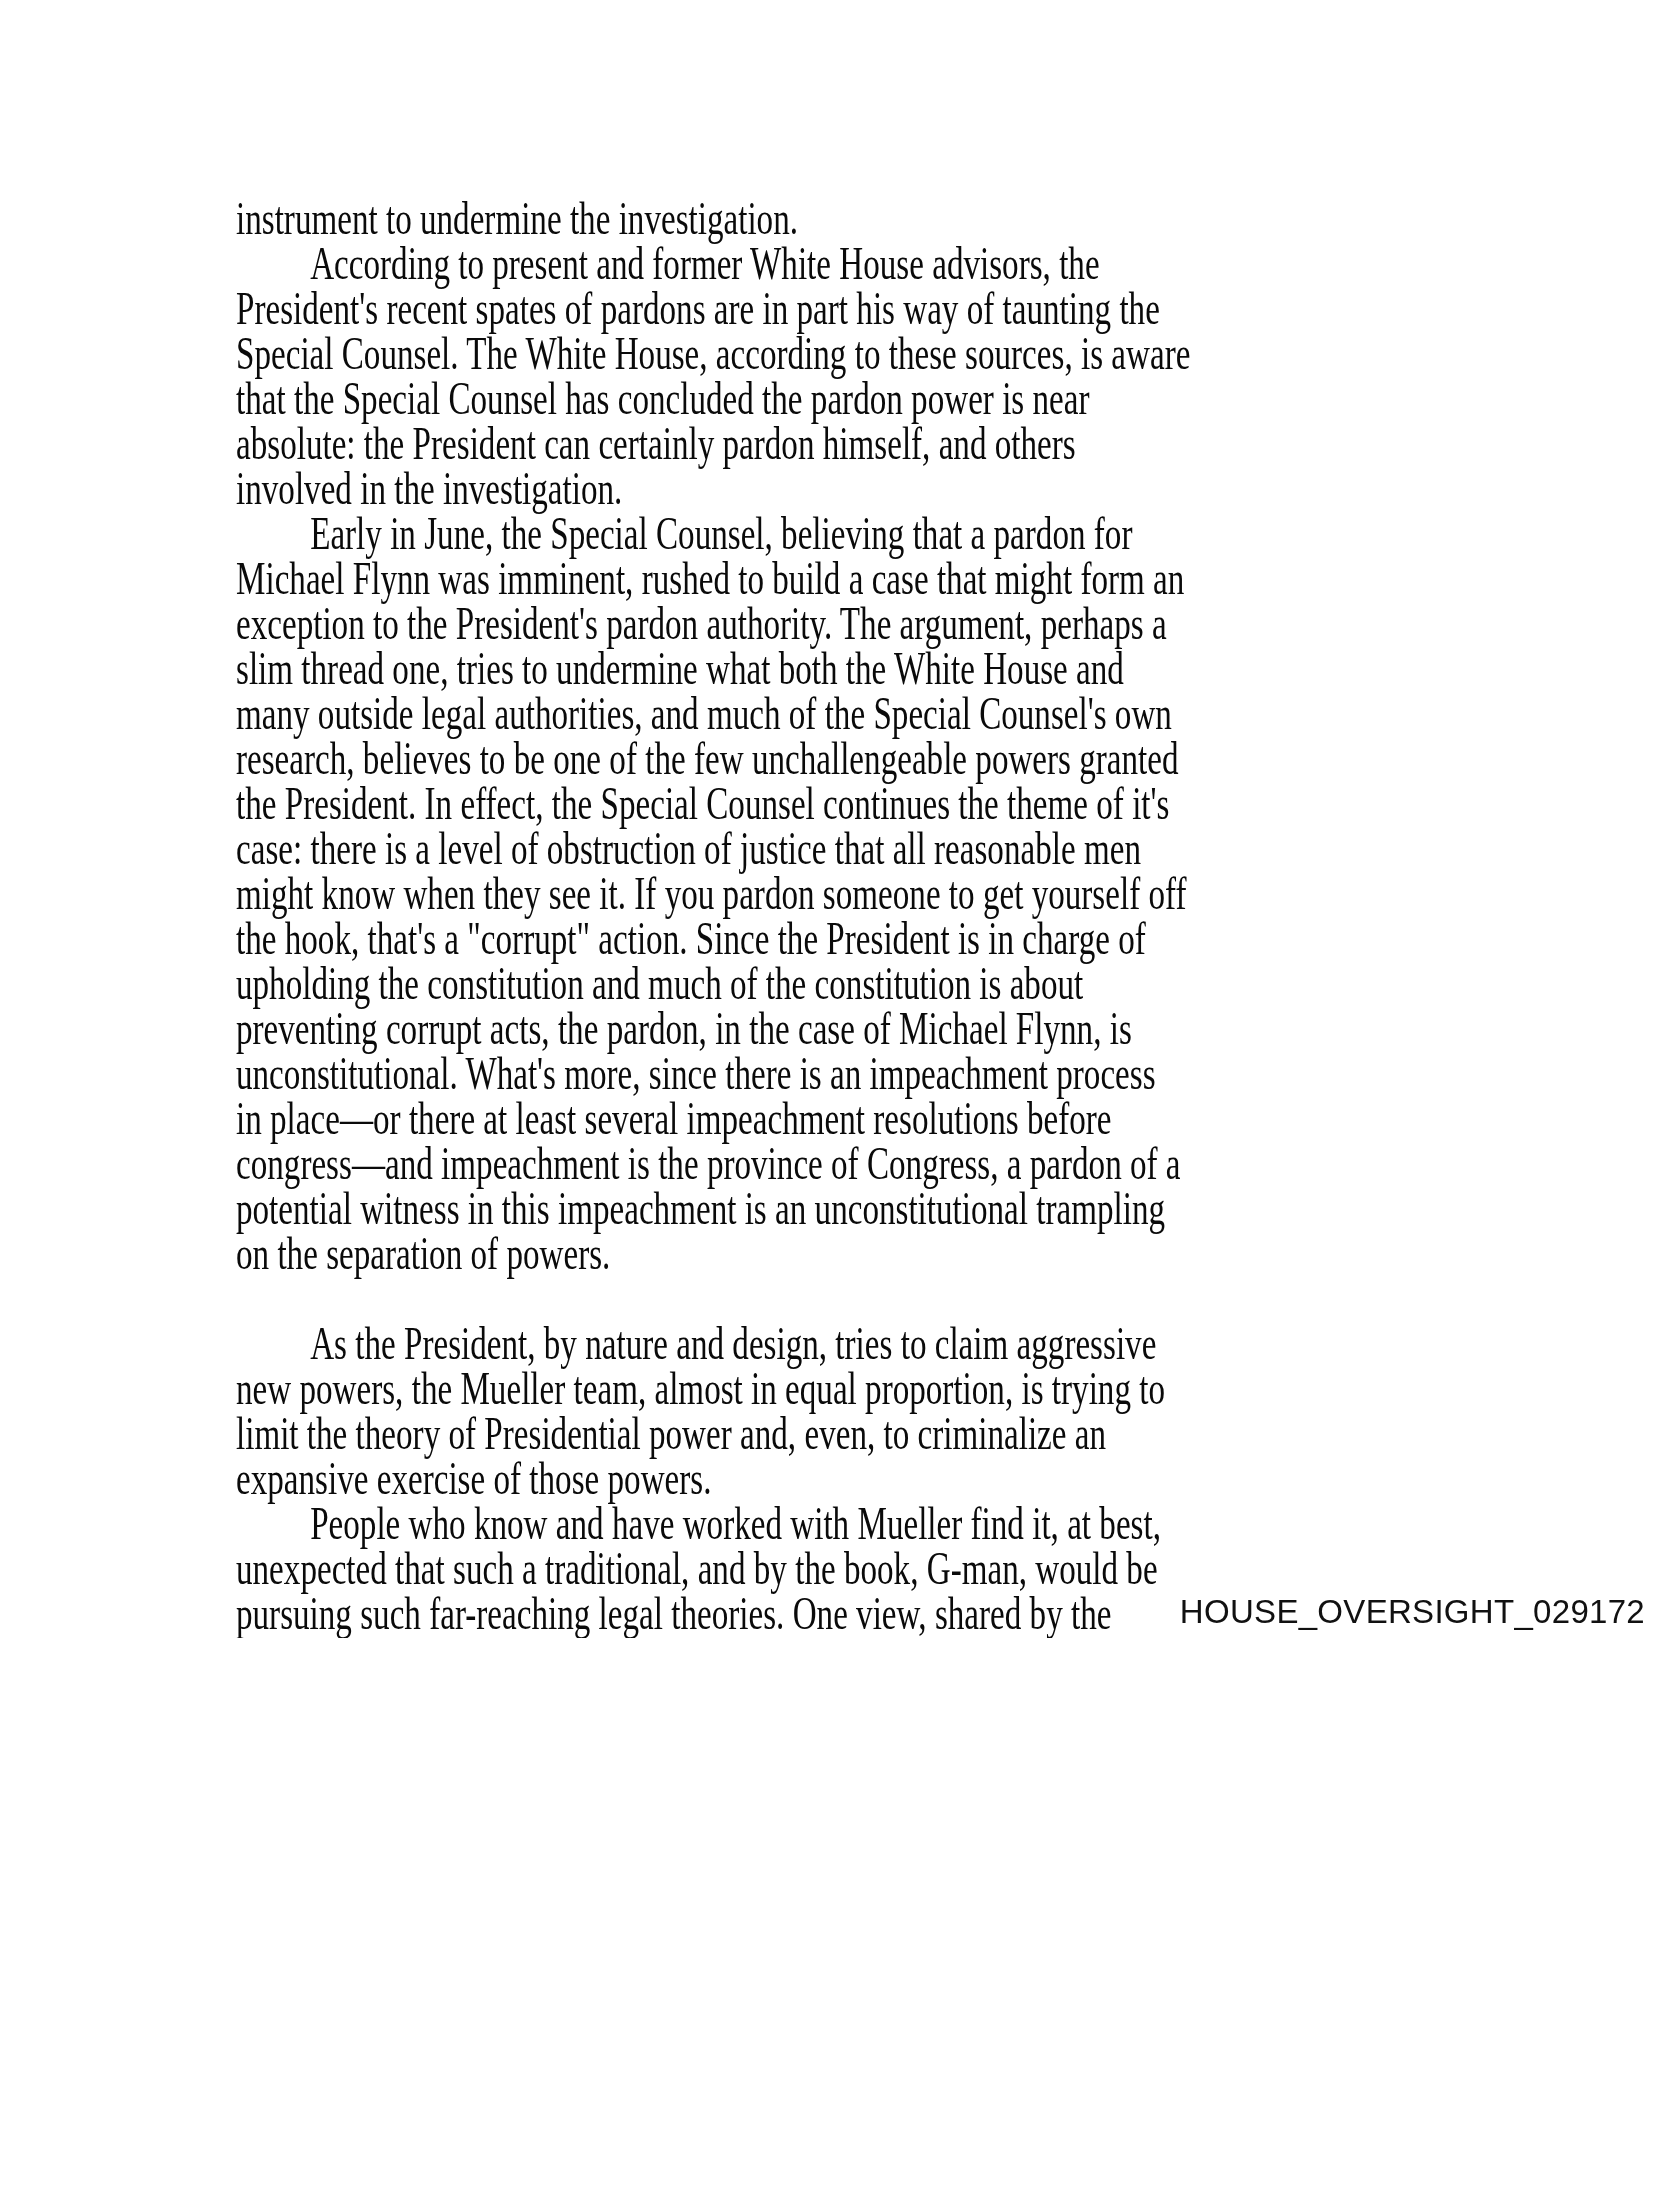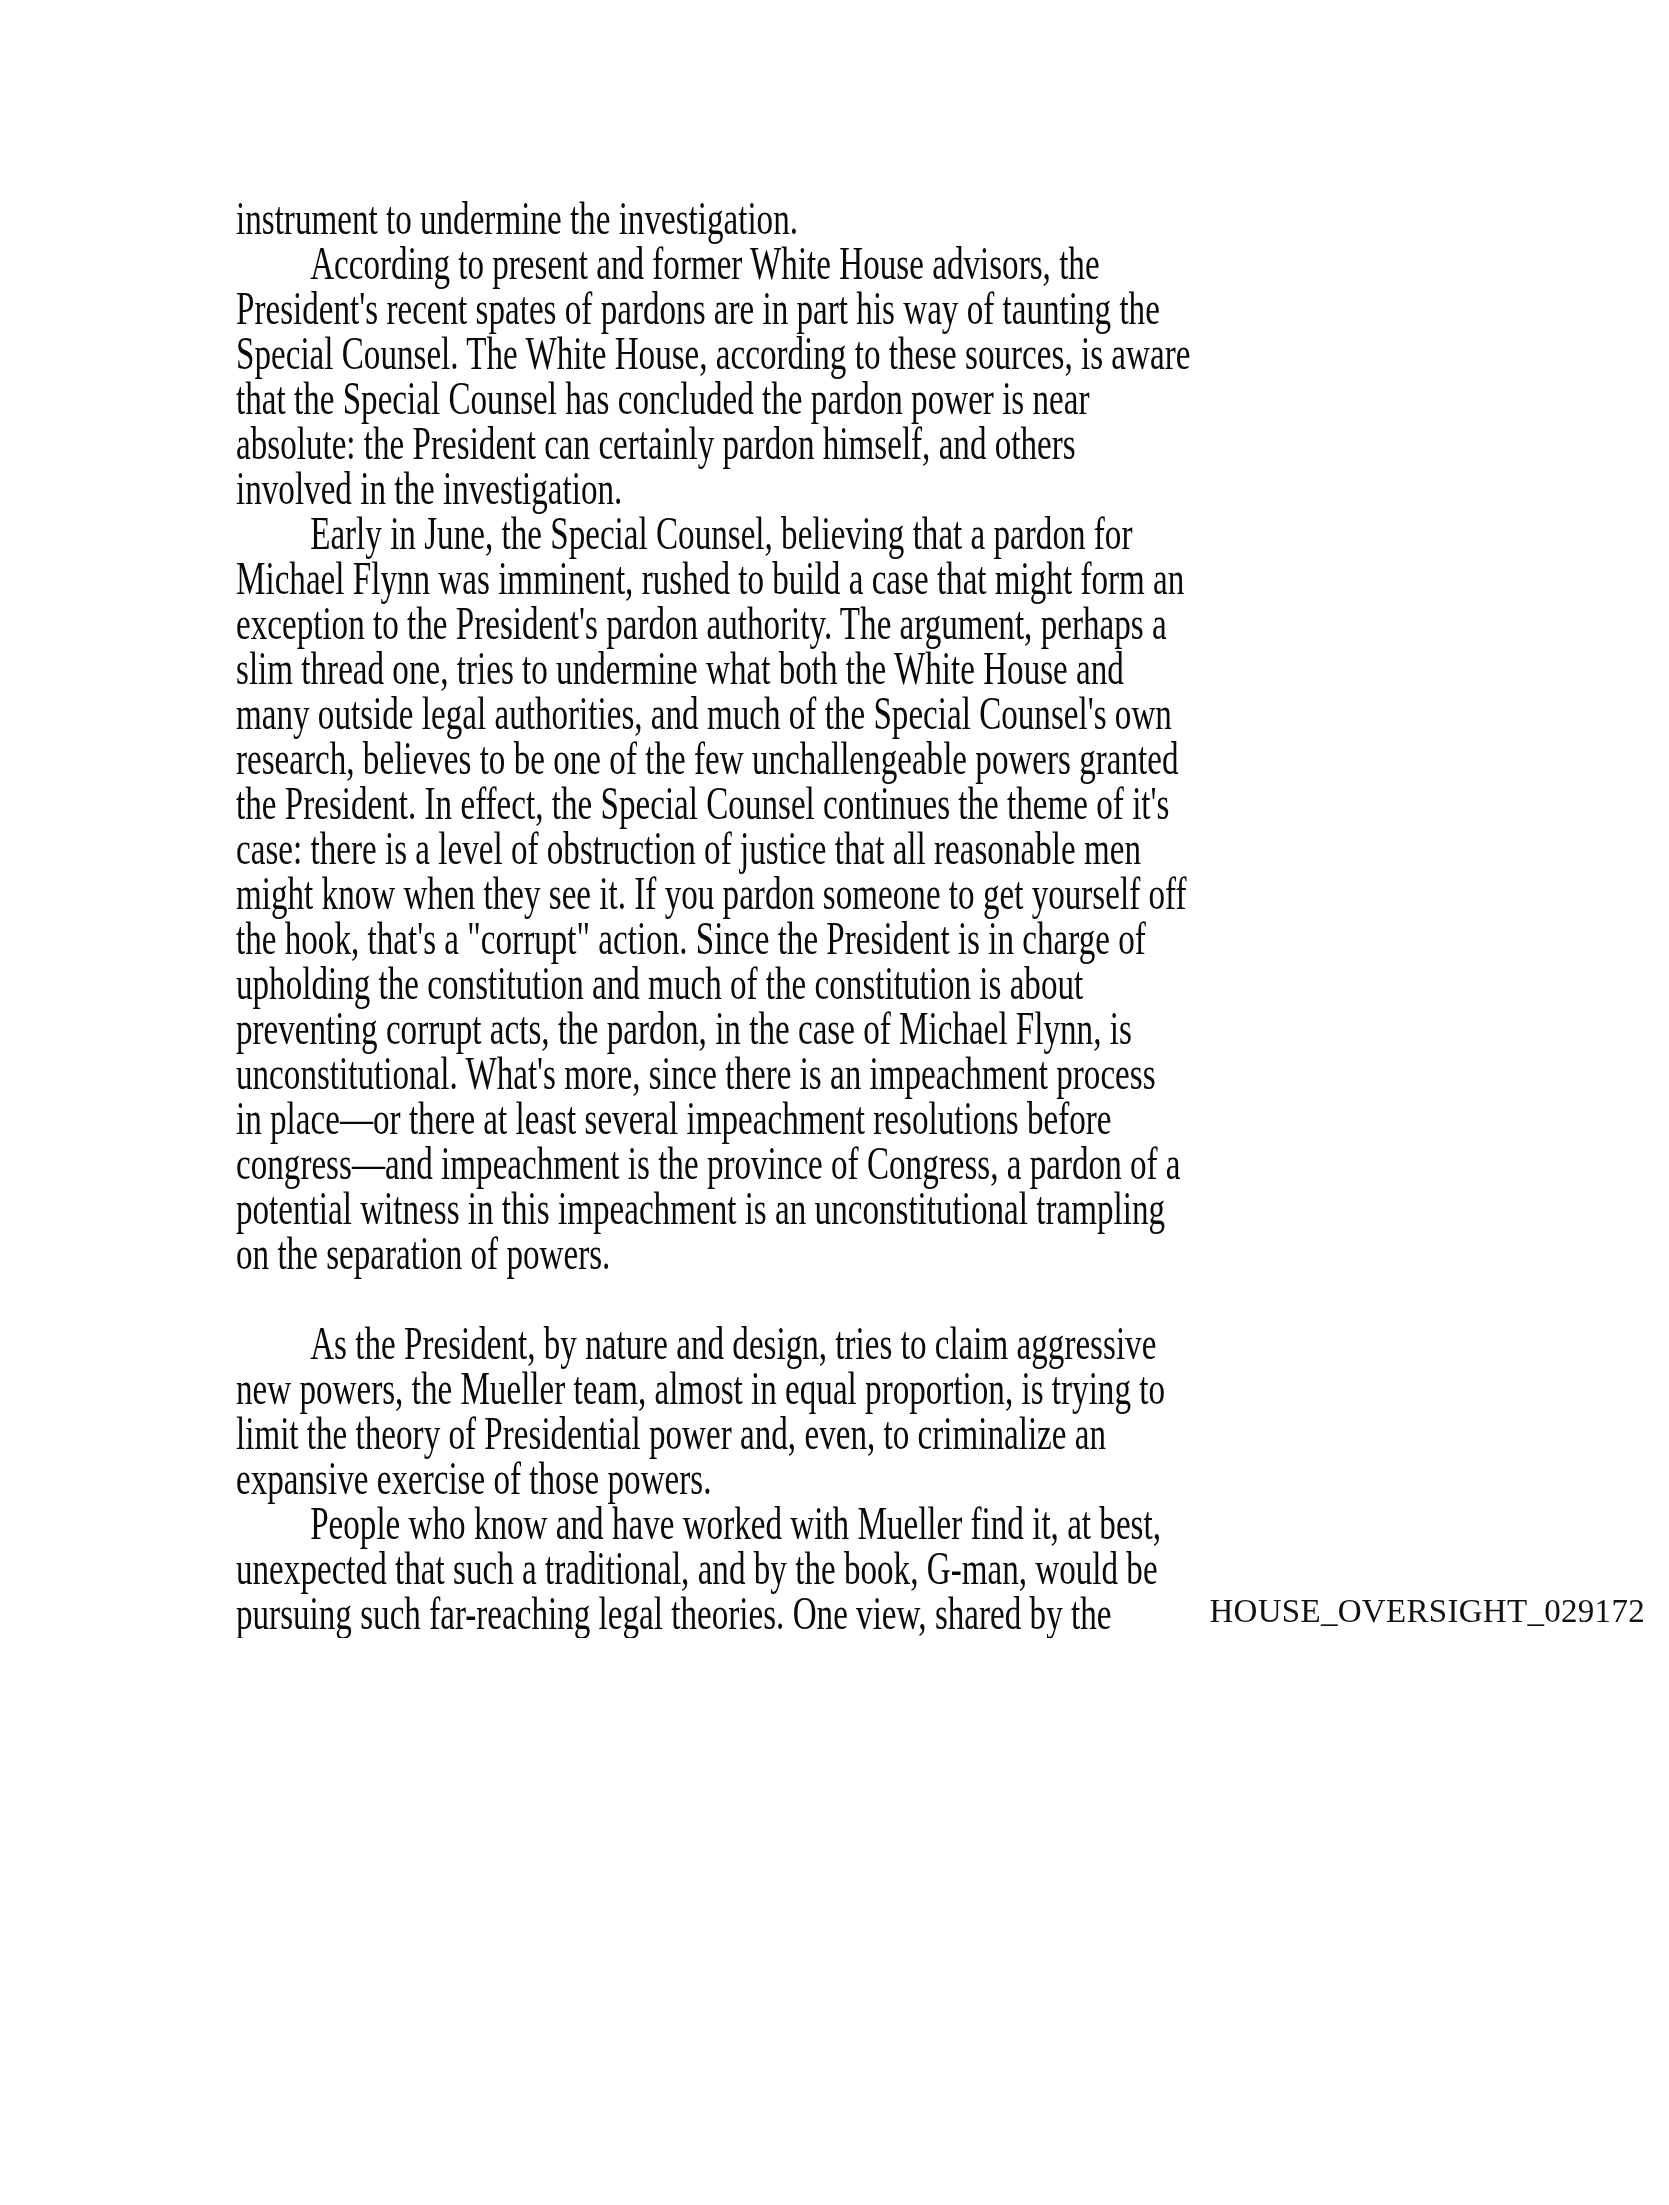--- a/index.html
+++ b/index.html
@@ -33,21 +33,21 @@
   .para.indent {
     text-indent: 103px;
   }
   .para.gap-before {
     margin-top: 45px;
   }
   .bates {
     position: absolute;
     right: 24px;
     bottom: 10.5px;
-    font-family: Liberation Serif, serif;
+    font-family: Liberation Sans, sans-serif;
     font-size: 33px;
     line-height: 1;
     color: #111111;
     letter-spacing: 0.3px;
   }
 </style>
 </head>
 <body>
 
 <div class="page">

